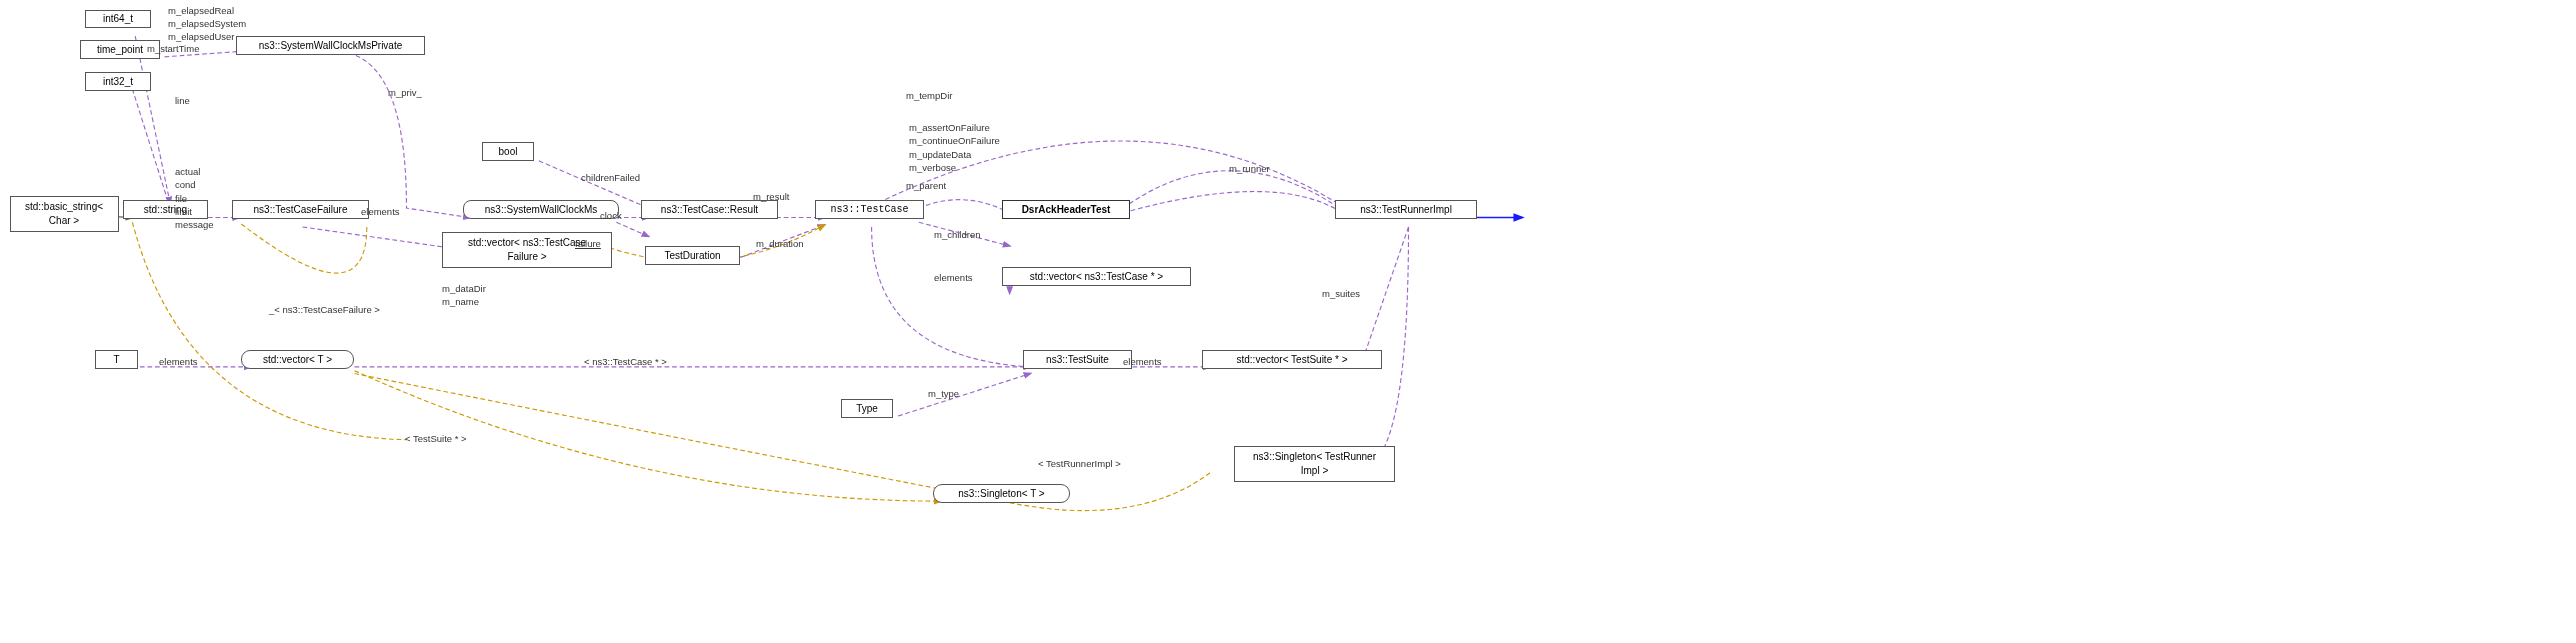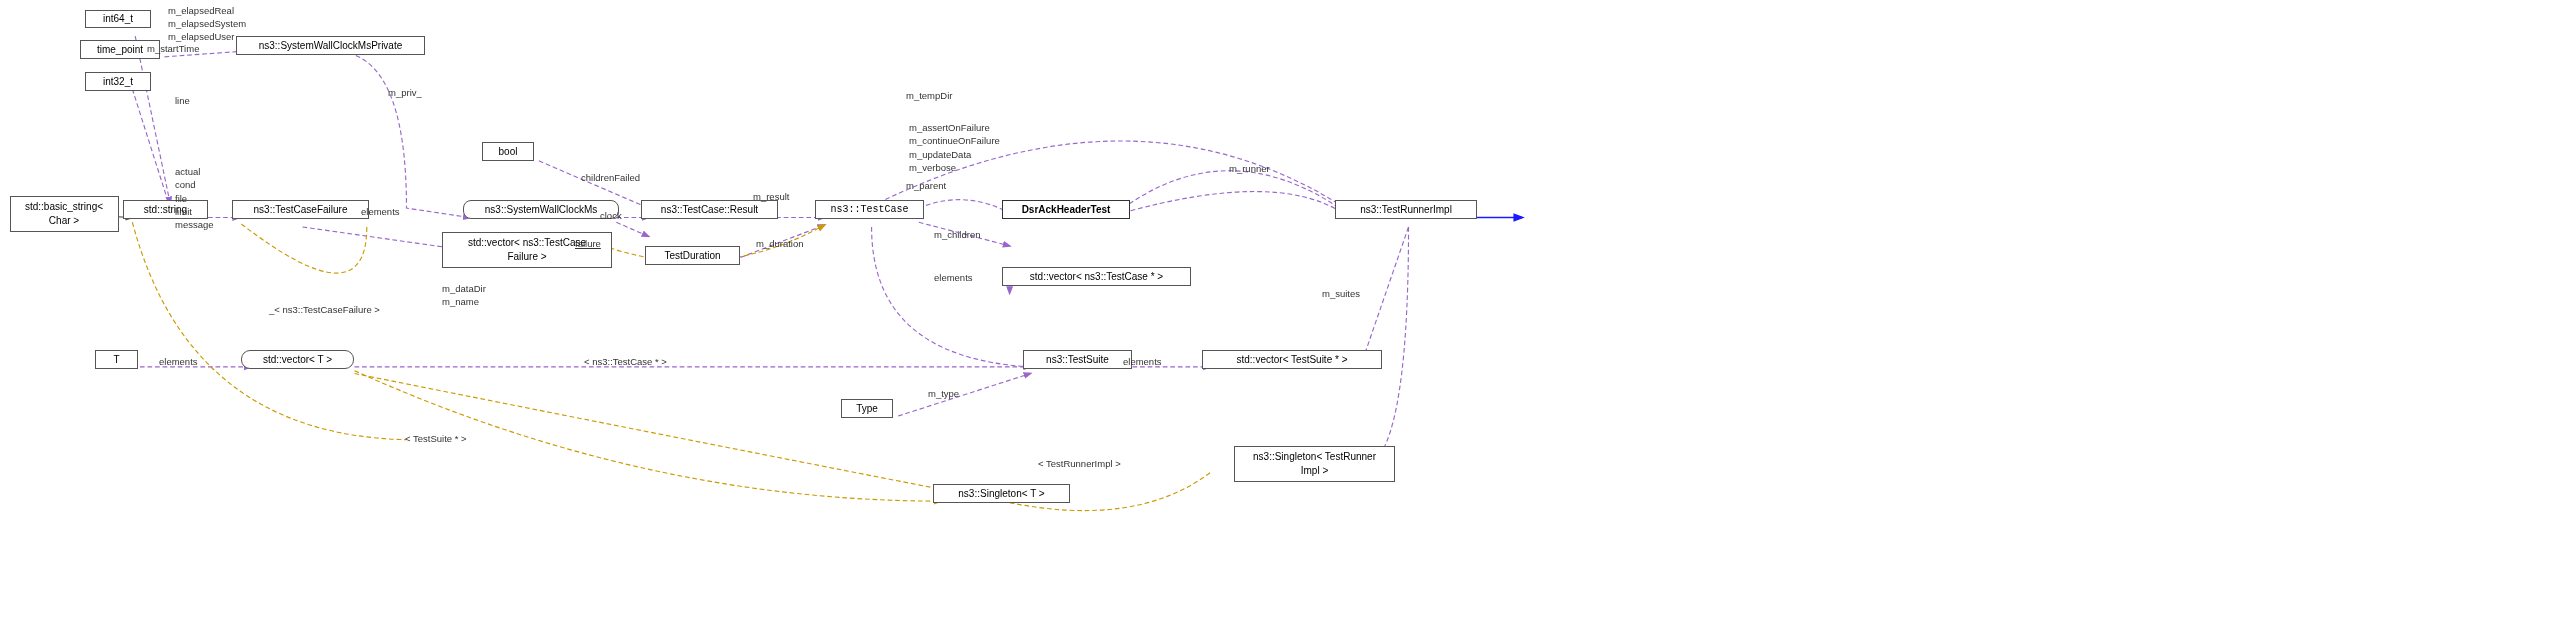--- a/index.html
+++ b/index.html
@@ -143,21 +143,21 @@
   <div class="node-box" style="left:645px;top:246px;width:95px;">TestDuration</div>
   <div class="node-box" style="left:815px;top:200px;width:109px;font-family:Liberation Mono, monospace;">ns3::TestCase</div>
   <div class="node-box bold-border" style="left:1002px;top:200px;width:128px;">DsrAckHeaderTest</div>
   <div class="node-box" style="left:1002px;top:267px;width:189px;">std::vector&lt; ns3::TestCase * &gt;</div>
   <div class="node-box" style="left:95px;top:350px;width:43px;">T</div>
   <div class="node-box" style="left:241px;top:350px;width:113px;border-radius:9px;">std::vector&lt; T &gt;</div>
   <div class="node-box" style="left:1023px;top:350px;width:109px;">ns3::TestSuite</div>
   <div class="node-box" style="left:1202px;top:350px;width:180px;">std::vector&lt; TestSuite * &gt;</div>
   <div class="node-box" style="left:841px;top:399px;width:52px;">Type</div>
   <div class="node-box" style="left:1202px;top:446px;width:161px;line-height:1.4;margin-left:32px;">ns3::Singleton&lt; TestRunner<br>Impl &gt;</div>
-  <div class="node-box" style="left:933px;top:484px;width:137px;">ns3::Singleton&lt; T &gt;</div>
+  <div class="node-box" style="left:933px;top:484px;width:137px;border-radius:9px;">ns3::Singleton&lt; T &gt;</div>
   <div class="node-box" style="left:1335px;top:200px;width:142px;">ns3::TestRunnerImpl</div>
 
   <div class="node-label" style="left:168px;top:3.8px;line-height:1.4;">m_elapsedReal<br>m_elapsedSystem<br>m_elapsedUser</div>
   <div class="node-label" style="left:147px;top:43px;">m_startTime</div>
   <div class="node-label" style="left:175px;top:95px;">line</div>
   <div class="node-label" style="left:175px;top:165px;line-height:1.4;">actual<br>cond<br>file<br>limit<br>message</div>
   <div class="node-label" style="left:388px;top:87px;">m_priv_</div>
   <div class="node-label" style="left:361px;top:206px;">elements</div>
   <div class="node-label" style="left:581px;top:172px;">childrenFailed</div>
   <div class="node-label" style="left:600px;top:210px;">clock</div>

